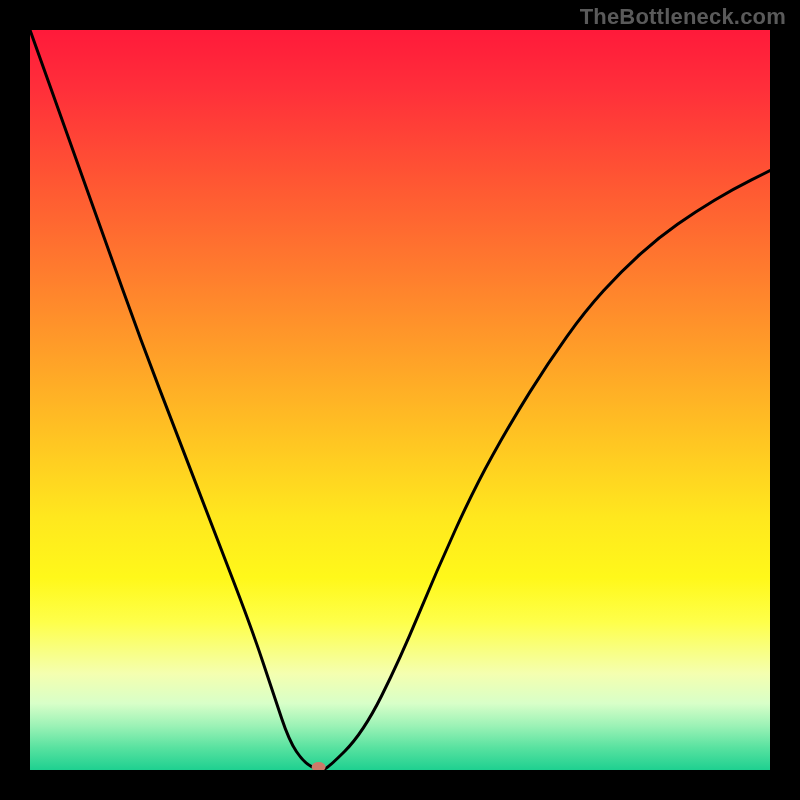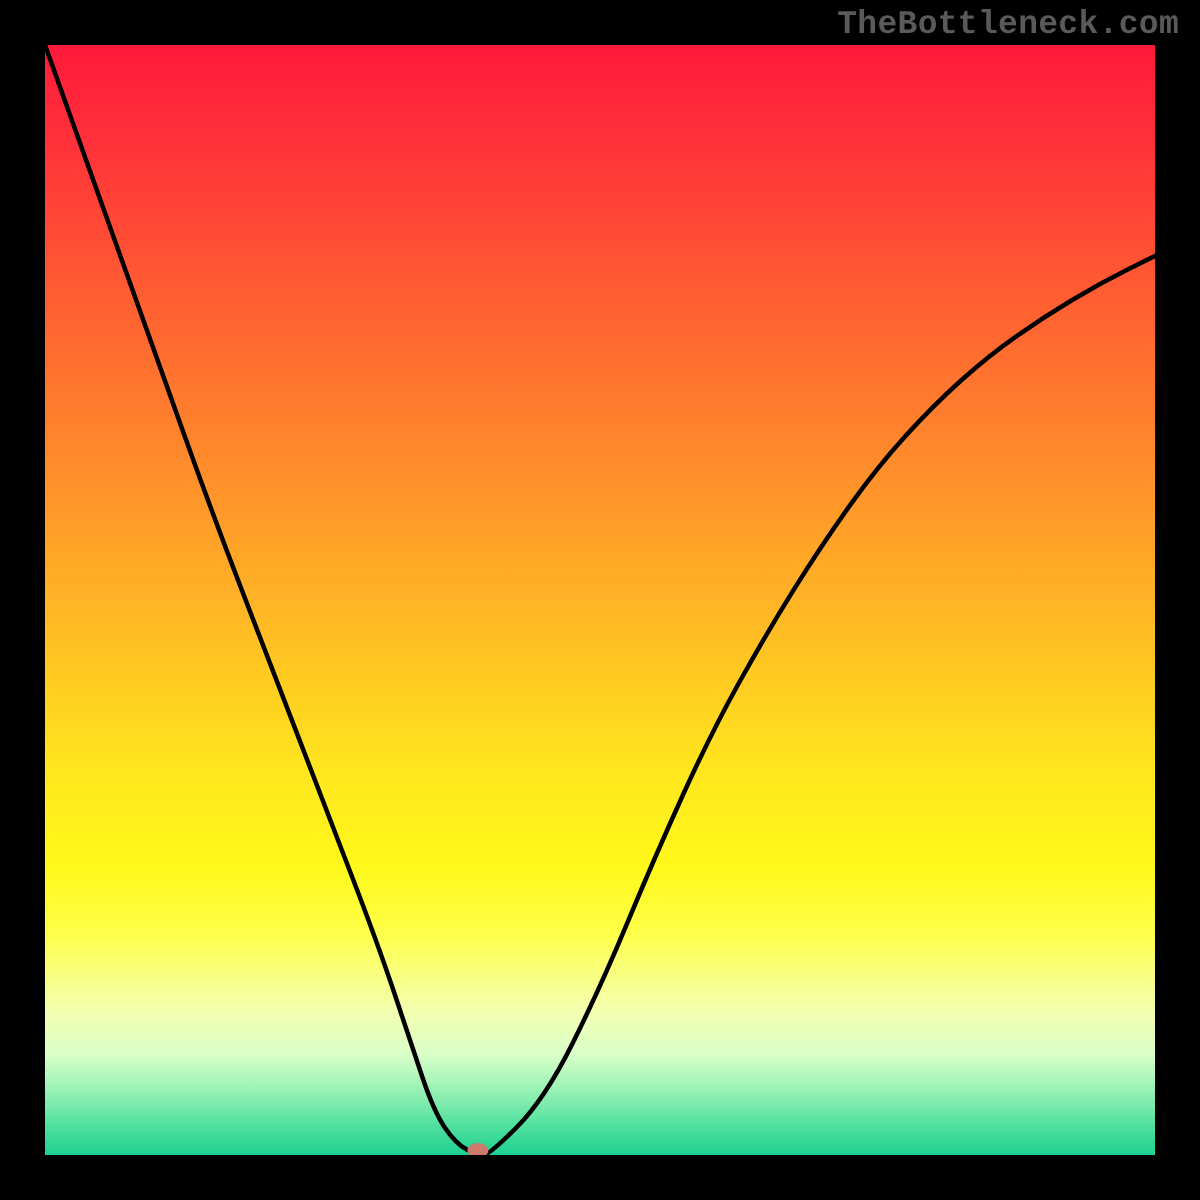--- a/index.html
+++ b/index.html
@@ -19,21 +19,20 @@
   }
   .watermark {
     position: absolute;
     top: 4px;
     right: 14px;
     color: #5a5a5a;
     font-size: 22px;
     font-weight: 600;
     letter-spacing: 0.2px;
     z-index: 50;
-    font-family: Liberation Mono, monospace;
   }
   .plot-area {
     position: absolute;
     left: 30px;
     top: 30px;
     width: 740px;
     height: 740px;
     overflow: hidden;
   }
   

